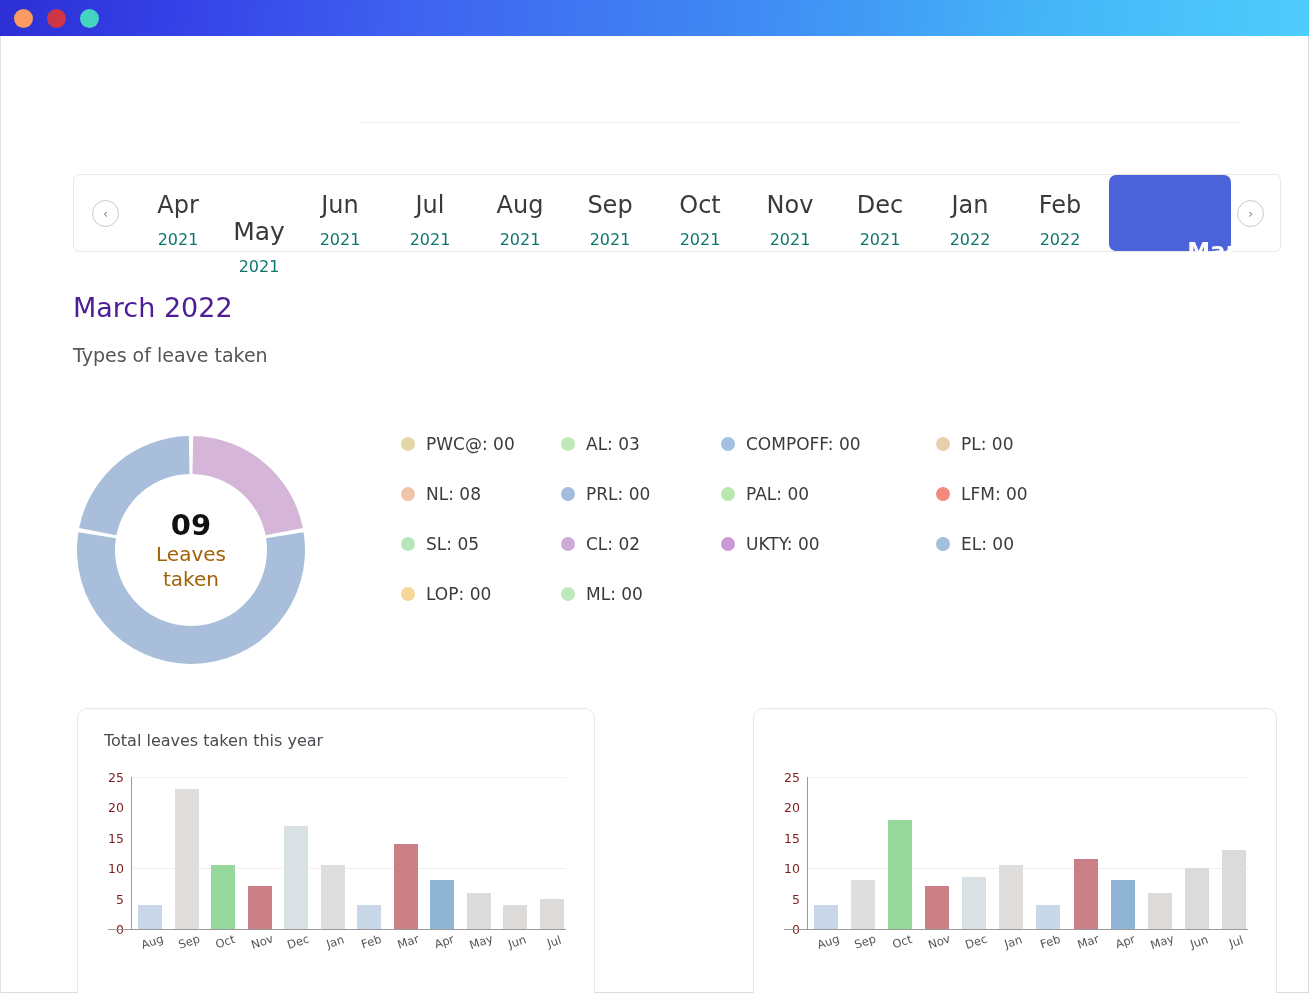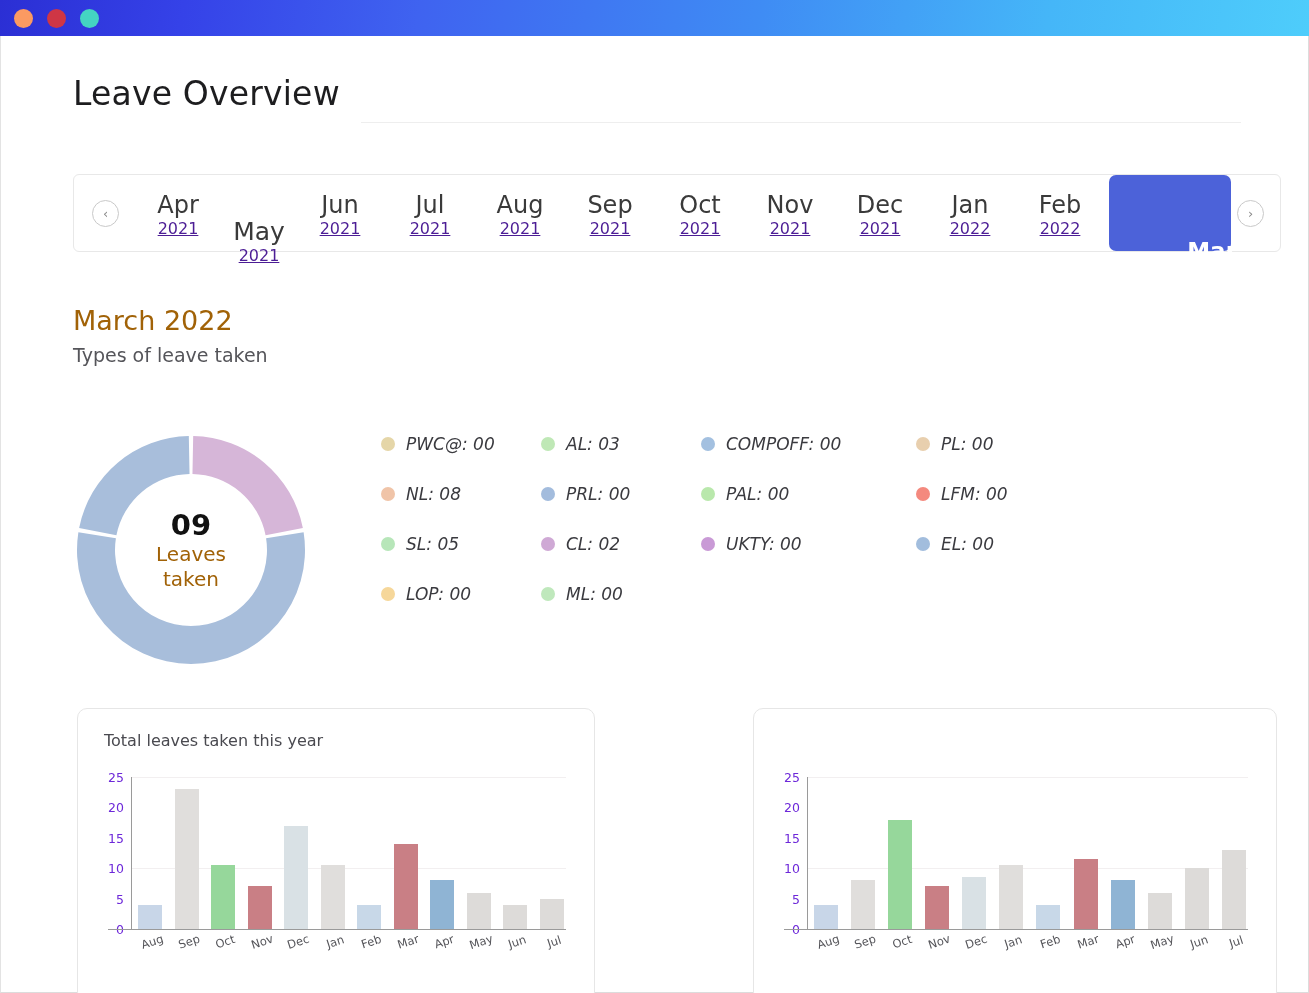--- a/index.html
+++ b/index.html
@@ -72,40 +72,40 @@
     position: relative;
     padding-left: 14px;
   }
   .month {
     width: 90px; text-align: center;
     padding-top: 18px;
     cursor: pointer;
     position: relative;
   }
   .month .m { font-size: 24px; color: #3a3a3a; line-height: 1.05; font-weight: 400; }
-  .month .y { font-size: 16px; color: #4c1d95; line-height: 1.25; margin-top: 1px; text-decoration: underline; }
+  .month .y { font-size: 16px; color: #0f766e; line-height: 1.25; margin-top: 12px; }
   
   .month.shifted { padding-top: 44px; width: 72px; }
   .month.shifted .m { font-size: 25px; }
   .month.selected {
     background: #4c62d9; border-radius: 7px;
     width: 122px; height: 76px; padding: 0;
     display: flex; align-items: flex-end; justify-content: flex-end;
     align-self: center;
     margin-left: 4px;
   }
   .month.selected .m {
     color: #ffffff; font-weight: bold; font-size: 23px;
     padding: 0 0 2px 0; transform: translate(6px, 14px);
   }
 
   
   .sec-title {
-    position: absolute; left: 72px; top: 269px;
-    font-size: 27px; color: #a16207; font-weight: 400;
+    position: absolute; left: 72px; top: 256px;
+    font-size: 27px; color: #4c1d95; font-weight: 400;
   }
   .sec-sub {
     position: absolute; left: 72px; top: 308px;
     font-size: 19px; color: #55555a; font-weight: 400;
   }
 
   
   .donut-wrap {
     position: absolute; left: 74px; top: 398px;
     width: 232px; height: 232px;
@@ -114,26 +114,25 @@
     position: absolute; left: 0; top: 0; width: 232px; height: 232px;
     display: flex; flex-direction: column;
     align-items: center; justify-content: center;
     text-align: center; pointer-events: none;
   }
   .donut-num { font-size: 29px; font-weight: bold; color: #111; line-height: 1.15; }
   .donut-lab { font-size: 20px; color: #a16207; line-height: 1.22; }
 
   
   .legend {
-    position: absolute; left: 380px; top: 398px;
+    position: absolute; left: 400px; top: 398px;
     width: 680px;
     display: grid;
     grid-template-columns: 160px 160px 215px 145px;
     row-gap: 30px;
-    font-style: italic;
   }
   .leg-item { display: flex; align-items: center; gap: 11px; }
   .leg-dot { width: 14px; height: 14px; border-radius: 50%; flex: 0 0 auto; }
   .leg-txt { font-size: 17px; color: #3a3a3f; white-space: nowrap; }
 
   
   .card {
     position: absolute;
     border: 1px solid #e6e6e6; border-radius: 10px;
     background: #fff;
@@ -143,21 +142,21 @@
   .card-title {
     position: absolute; left: 26px; top: 22px;
     font-size: 16px; color: #4a4a50;
   }
   .plot { position: absolute; left: 20px; top: 68px; right: 14px; bottom: 48px; }
   .yaxis {
     position: absolute; left: 0; top: 0; width: 30px; height: 152px;
   }
   .ytick {
     position: absolute; right: 4px;
-    font-size: 12.5px; color: #6d28d9; transform: translateY(-50%);
+    font-size: 12.5px; color: #7f1d1d; transform: translateY(-50%);
   }
   .axis-v {
     position: absolute; left: 33px; top: 0; width: 1px; height: 152px;
     background: #9a9a9a;
   }
   .axis-h {
     position: absolute; left: 10px; top: 152px; height: 1px; right: 14px;
     background: #9a9a9a;
   }
   .grid-line {
@@ -188,21 +187,20 @@
   <div class="titlebar">
     <div class="tb-dots">
       <span class="tb-dot orange"></span>
       <span class="tb-dot red"></span>
       <span class="tb-dot green"></span>
     </div>
   </div>
 
   <div class="body-area">
 
-    <div class="page-title">Leave Overview</div>
     <div class="title-rule"></div>
 
     <div class="month-bar">
       <div class="nav-btn nav-left">‹</div>
       <div class="months" id="months-container">
           <div class="month">
             <div class="m">Apr</div>
             <div class="y">2021</div>
           </div>
           <div class="month shifted">

